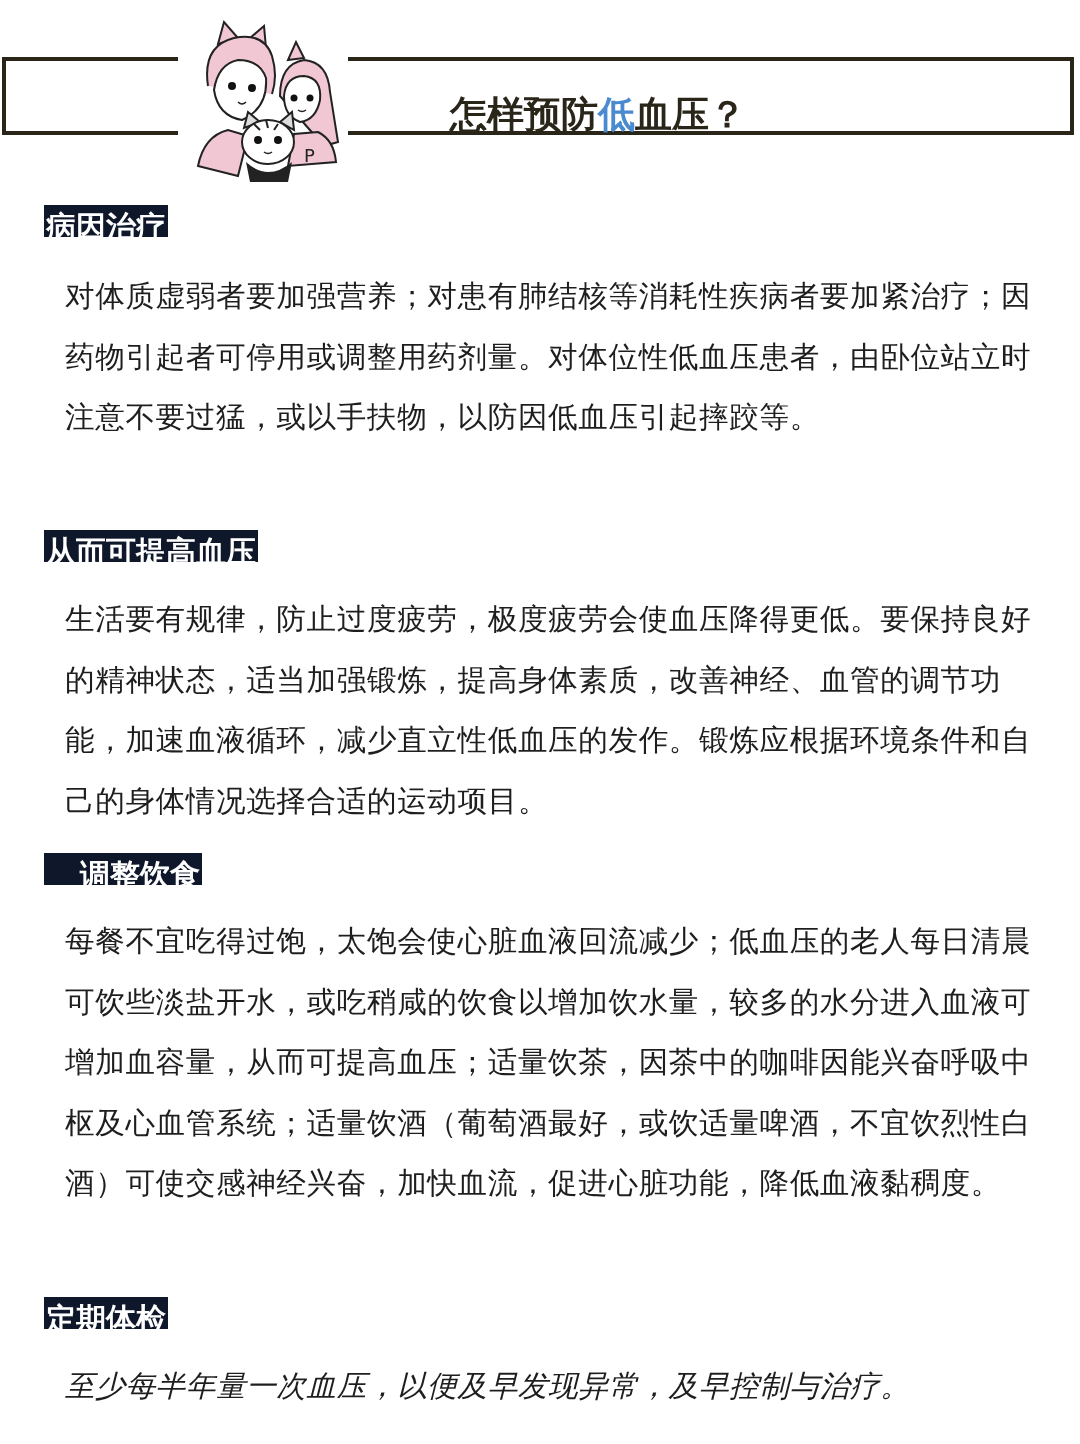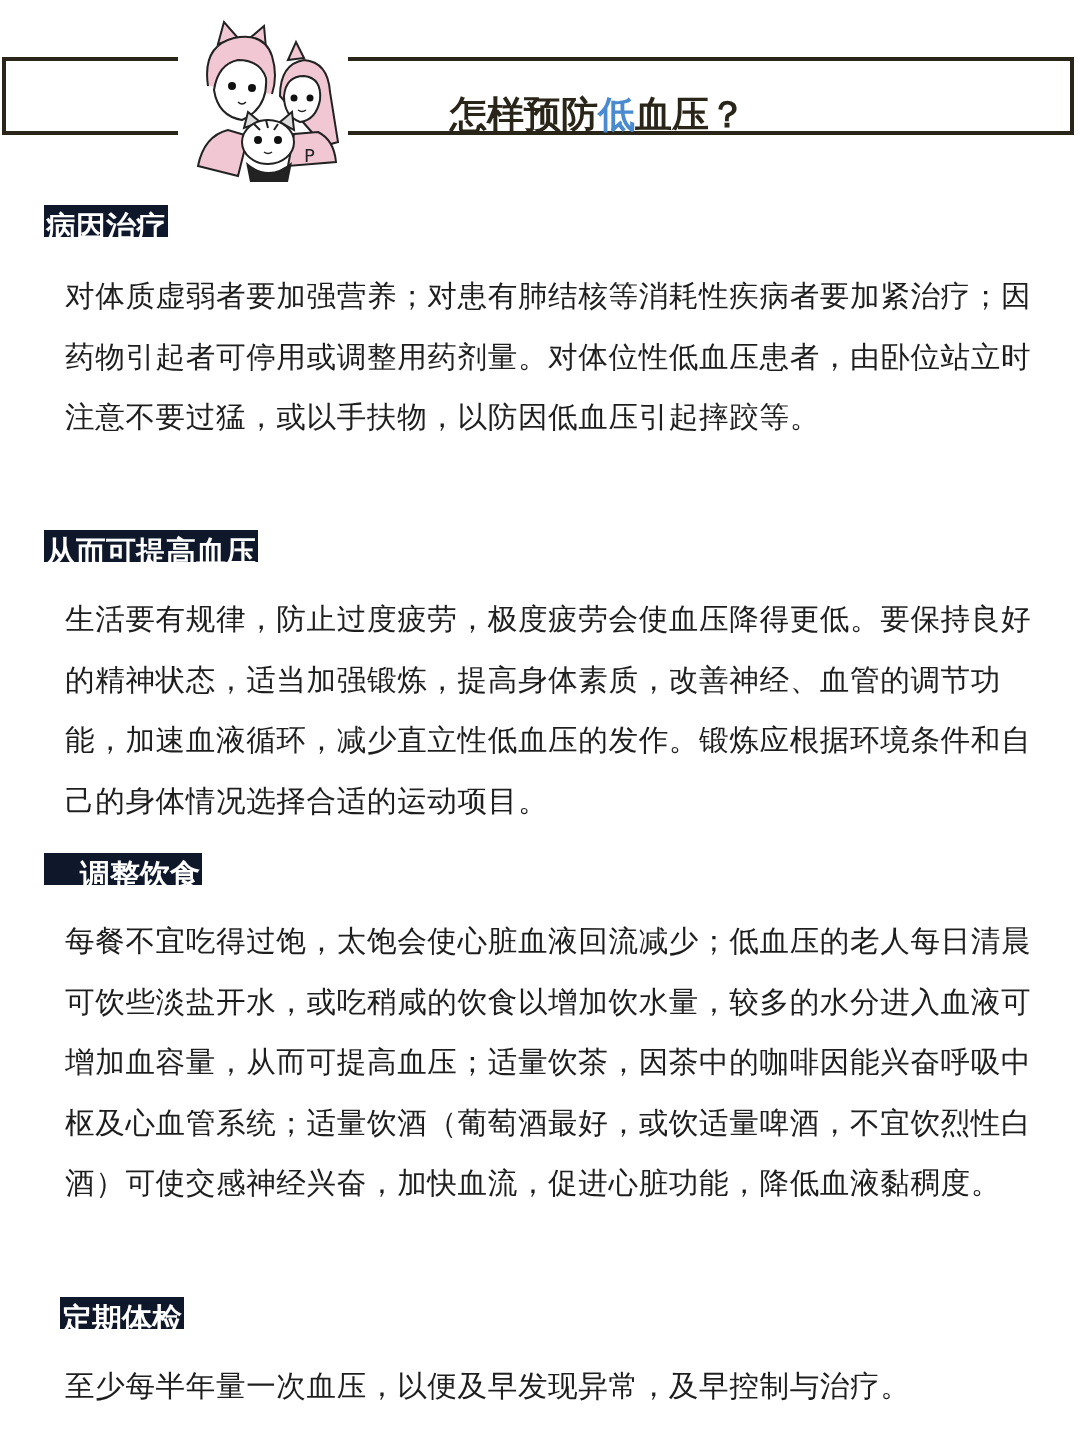--- a/index.html
+++ b/index.html
@@ -72,14 +72,14 @@
 
 <div class="section-label" style="top:205px;">病因治疗</div>
 <p class="para" style="top:261px;">对体质虚弱者要加强营养；对患有肺结核等消耗性疾病者要加紧治疗；因药物引起者可停用或调整用药剂量。对体位性低血压患者，由卧位站立时注意不要过猛，或以手扶物，以防因低血压引起摔跤等。</p>
 
 <div class="section-label" style="top:530px;">从而可提高血压</div>
 <p class="para" style="top:584px;">生活要有规律，防止过度疲劳，极度疲劳会使血压降得更低。要保持良好的精神状态，适当加强锻炼，提高身体素质，改善神经、血管的调节功能，加速血液循环，减少直立性低血压的发作。锻炼应根据环境条件和自己的身体情况选择合适的运动项目。</p>
 
 <div class="section-label" style="top:853px;padding-left:36px;">调整饮食</div>
 <p class="para" style="top:906px;">每餐不宜吃得过饱，太饱会使心脏血液回流减少；低血压的老人每日清晨可饮些淡盐开水，或吃稍咸的饮食以增加饮水量，较多的水分进入血液可增加血容量，从而可提高血压；适量饮茶，因茶中的咖啡因能兴奋呼吸中枢及心血管系统；适量饮酒（葡萄酒最好，或饮适量啤酒，不宜饮烈性白酒）可使交感神经兴奋，加快血流，促进心脏功能，降低血液黏稠度。</p>
 
-<div class="section-label" style="top:1297px;margin-left:16px;">定期体检</div>
-<p class="para" style="top:1351px;">至少每半年量一次血压，以便及早发现异常，及早控制与治疗。</p>
+<div class="section-label" style="top:1297px;">定期体检</div>
+<p class="para" style="top:1351px;font-style:italic;">至少每半年量一次血压，以便及早发现异常，及早控制与治疗。</p>
 
 </body></html>

